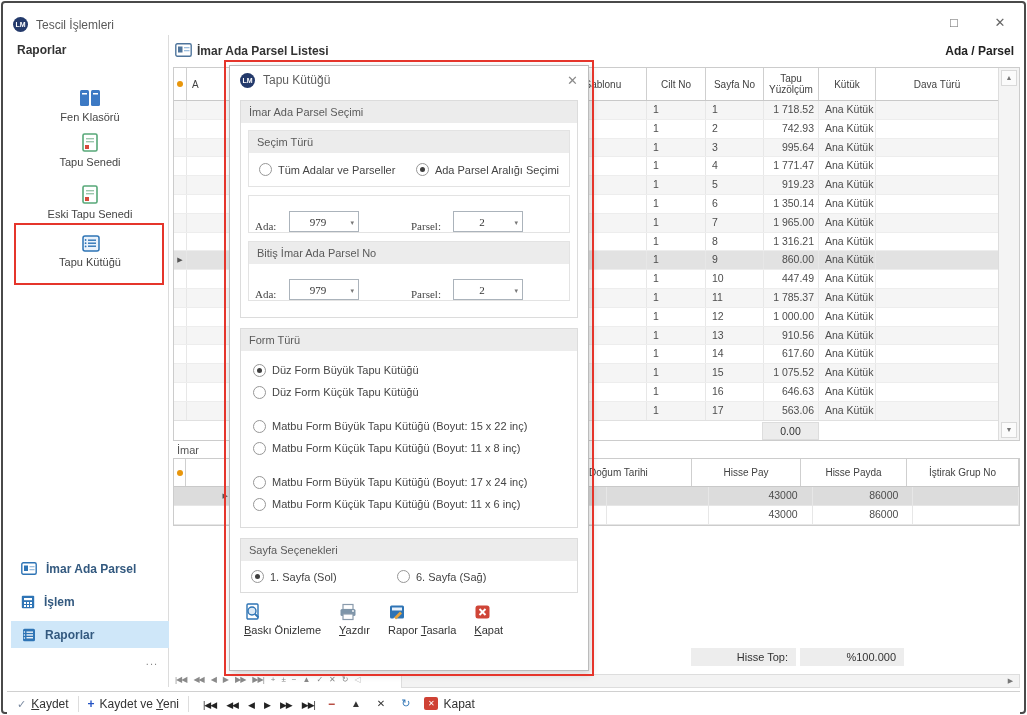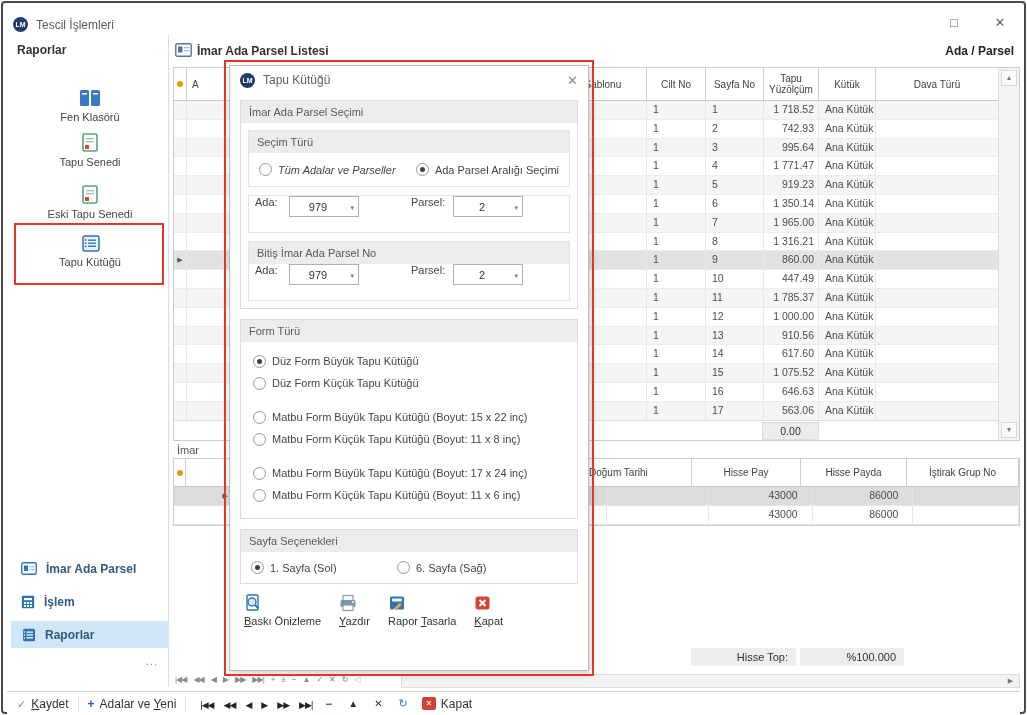--- a/index.html
+++ b/index.html
@@ -79,28 +79,28 @@
   
   .dialog { position:absolute; left:226px; top:62px; width:360px; height:606px; background:#fff; border:1px solid #bbb; box-shadow:2px 3px 8px rgba(0,0,0,.18); z-index:20; }
   .dlg-title { height:28px; display:flex; align-items:center; padding:0 10px; }
   .dlg-title .dt { margin-left:8px; font-size:12px; color:#5f5f5f; }
   .dlg-close { margin-left:auto; color:#8a8a8a; font-size:13px; cursor:pointer; }
   .dlg-body { position:absolute; top:28px; left:0; right:0; bottom:0; padding:6px 10px; }
   .gbox { border:1px solid #dcdcdc; margin-bottom:10px; }
   .gbox-h { height:22px; background:#ececec; color:#5a5a5a; font-size:11px; line-height:22px; padding-left:8px; }
   .gbox-c { padding:7px; }
   .sbox { border:1px solid #e3e3e3; margin-bottom:8px; }
-  .sbox:last-child { margin-bottom:0; }
+  .sbox:last-child { margin-bottom:9px; }
   .hrow { display:flex; align-items:center; height:33px; padding:0 6px; }
   .fopt { display:flex; align-items:center; height:22px; padding:0 4px; cursor:pointer; }
   .fopt.gap { margin-top:12px; }
   .radio { width:13px; height:13px; border:1px solid #979797; border-radius:50%; background:#fff; display:inline-block; position:relative; flex:none; }
   .radio.on::after { content:''; position:absolute; inset:3px; background:#3f3f3f; border-radius:50%; }
   .rlabel { margin-left:6px; font-size:11px; color:#454545; white-space:nowrap; }
-  .fld-row { display:flex; align-items:flex-start; height:36px; padding:0 6px; font-size:11px; color:#454545; }
+  .fld-row { display:flex; align-items:flex-end; height:36px; padding:0 6px; font-size:11px; color:#454545;font-family:Liberation Serif, serif; }
   .flabel { width:34px; }
   .flabel2 { width:42px; margin-left:52px; }
   .combo { width:70px; height:21px; border:1px solid #abb3bb; background:#fff; display:flex; align-items:center; justify-content:center; font-size:11px; color:#333; position:relative; padding-right:12px; cursor:pointer; }
   .combo .arr { position:absolute; right:4px; top:7px; font-size:7px; color:#777; }
   .formopts { display:flex; flex-direction:column; padding:8px 8px 12px 8px; }
   .dlg-btns { display:flex; align-items:flex-end; gap:18px; margin-top:10px; padding-left:4px; }
   .dbtn { display:flex; flex-direction:column; align-items:flex-start; gap:3px; font-size:11px; color:#333; cursor:pointer; white-space:nowrap; }
 
   
   .ann { position:absolute; border:2px solid #e5352b; z-index:25; pointer-events:none; }
@@ -511,21 +511,21 @@
         <span class="nico dim">◁</span>
       </div>
     <div class="hscroll">
       <div class="hbtn">▶</div>
     </div>
   </div>
 
   <div class="toolbar">
     <span><span class="tcheck">✓</span><u>K</u><span>aydet</span></span>
     <span class="tsep"></span>
-    <span><span class="tplus">+</span><span>Adalar ve </span><u>Y</u><span>eni</span></span>
+    <span><span class="tplus">+</span><span>Kaydet ve </span><u>Y</u><span>eni</span></span>
     <span class="tsep"></span>
     <span id="vcr-host"><span class="vcr">|◀◀</span><span class="vcr">◀◀</span><span class="vcr">◀</span><span class="vcr">▶</span><span class="vcr">▶▶</span><span class="vcr">▶▶|</span></span>
     <span class="tminus">−</span>
     <span class="tup">▲</span>
     <span class="tx">✕</span>
     <span class="trefresh">↻</span>
     <span class="kapat-ico">✕</span>
     <span>Kapat</span>
   </div>
 
@@ -535,21 +535,21 @@
       <span class="dt">Tapu Kütüğü</span>
       <span class="dlg-close">✕</span>
     </div>
     <div class="dlg-body">
       <div class="gbox">
         <div class="gbox-h">İmar Ada Parsel Seçimi</div>
         <div class="gbox-c">
           <div class="sbox">
             <div class="gbox-h">Seçim Türü</div>
             <div class="hrow">
-                <div class="fopt" style="width: 158px; font-style: italic;">
+                <div class="fopt" style="width: 158px;">
                   <span class="radio"></span>
                   <div class="rlabel" style="display: inline;">Tüm Adalar ve Parseller</div>
                 </div>
                 <div class="fopt">
                   <span class="radio on"></span>
                   <div class="rlabel" style="display: inline;">Ada Parsel Aralığı Seçimi</div>
                 </div>
               </div>
           </div>
           <div class="sbox">

